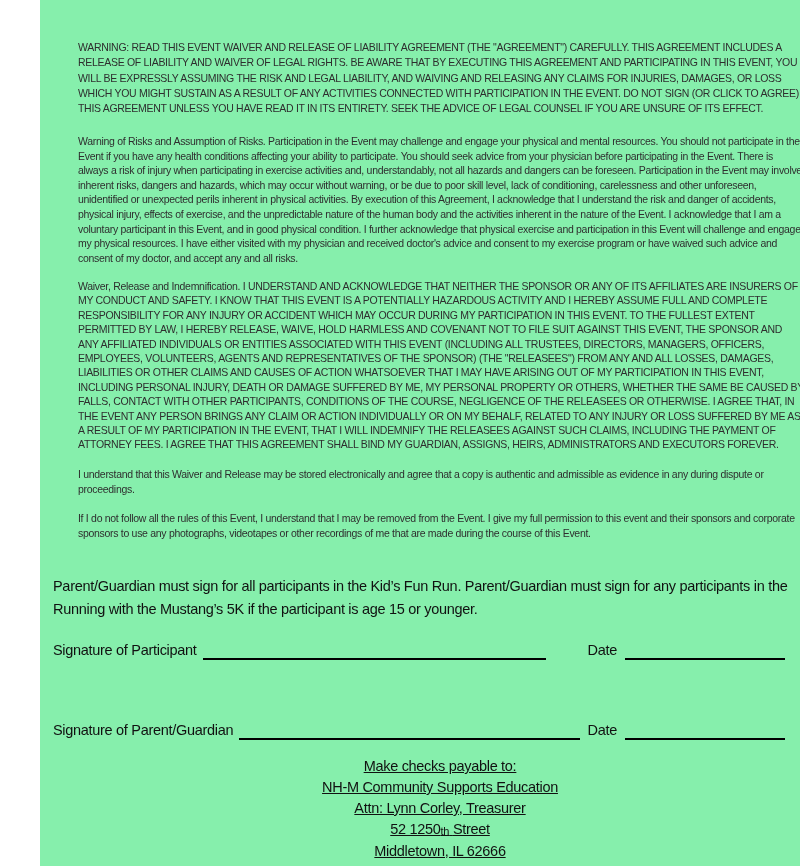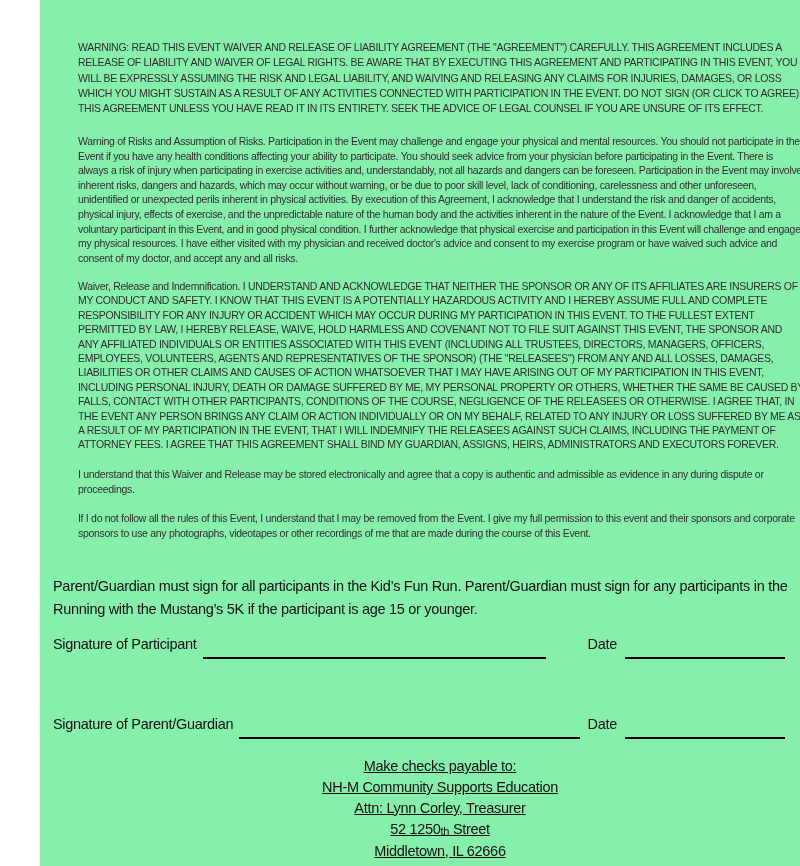--- a/index.html
+++ b/index.html
@@ -54,20 +54,21 @@
     line-height: 23px;
     overflow: hidden;
     margin: 0;
   }
   .sig-row {
     position: absolute;
     left: 13px;
     width: 732px;
     height: 24px;
     display: flex;
+    align-items: flex-end;
   }
   .sig-row-participant { top: 636px; }
   .sig-row-guardian    { top: 716px; }
   .sig-label {
     white-space: nowrap;
     padding-bottom: 2px;
   }
   .blank-line {
     display: inline-block;
     height: 21px;

